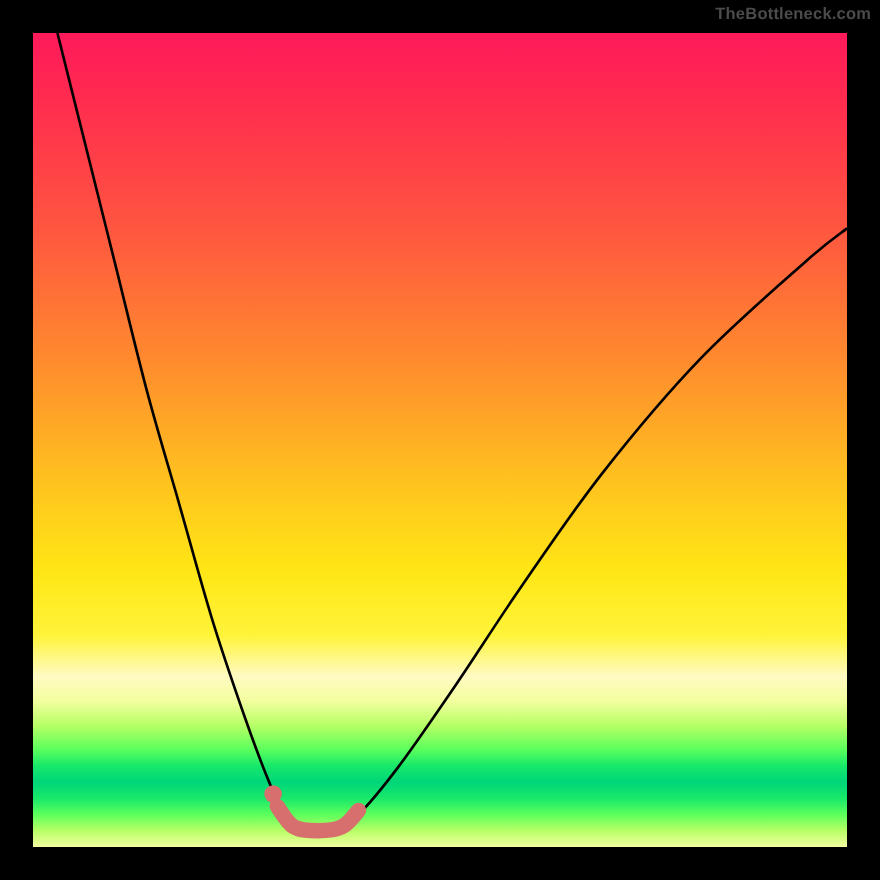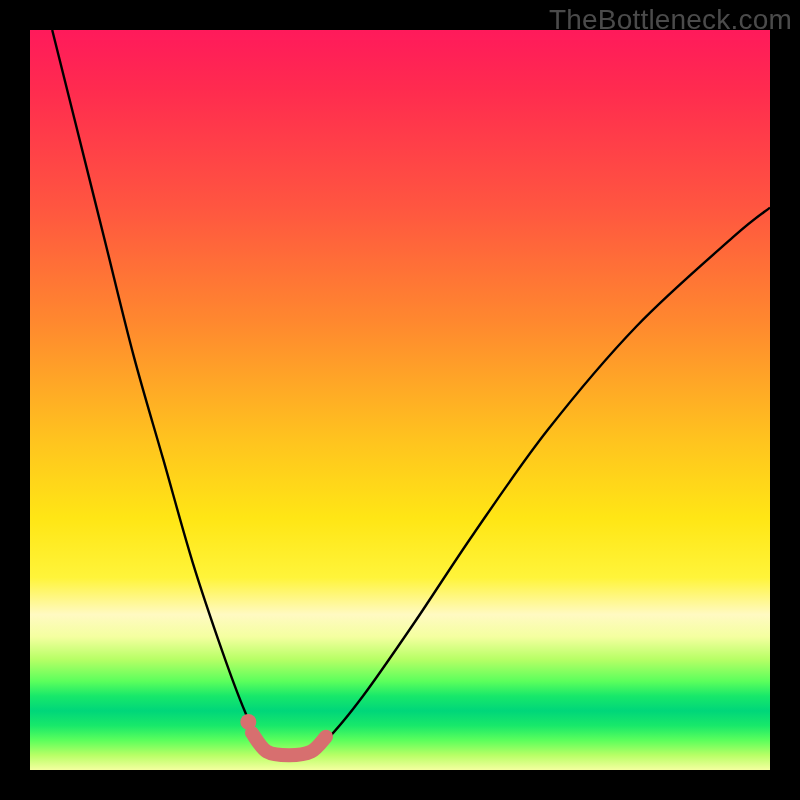--- a/index.html
+++ b/index.html
@@ -45,22 +45,22 @@
       #5cff5c 96%,
       #b8ff66 98%,
       #f4ffa0 100%
     );
   }
   .watermark {
     position: absolute;
     top: 4px;
     right: 8px;
     color: #4b4b4b;
-    font-size: 28px;
-    font-weight: 400;
+    font-size: 15px;
+    font-weight: 700;
     letter-spacing: 0.2px;
     user-select: none;
   }
   svg.curve {
     position: absolute;
     left: 0;
     top: 0;
     width: 740px;
     height: 740px;
     overflow: visible;

